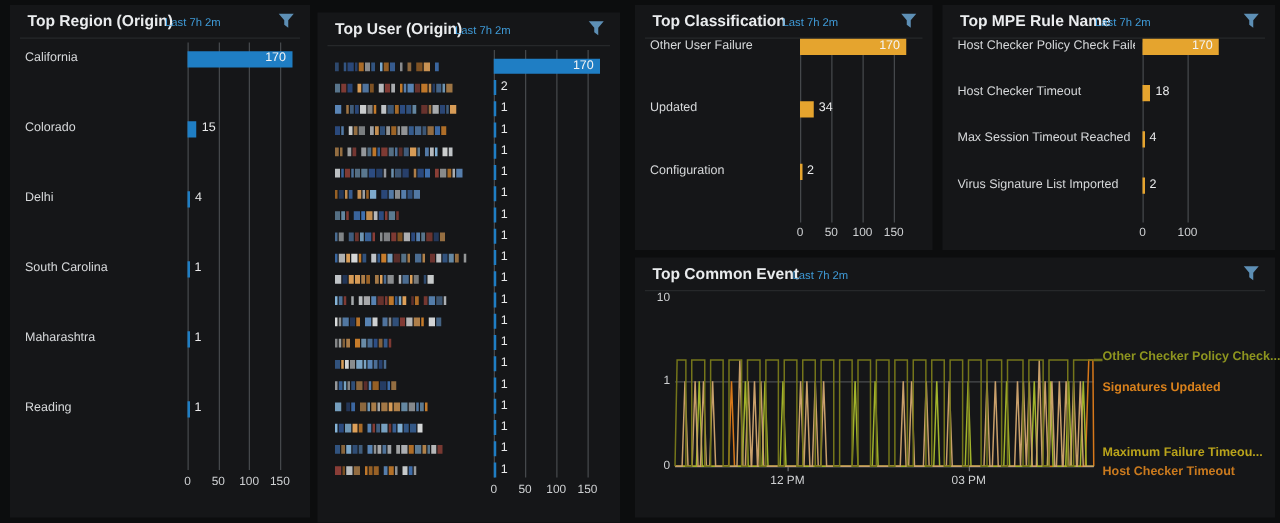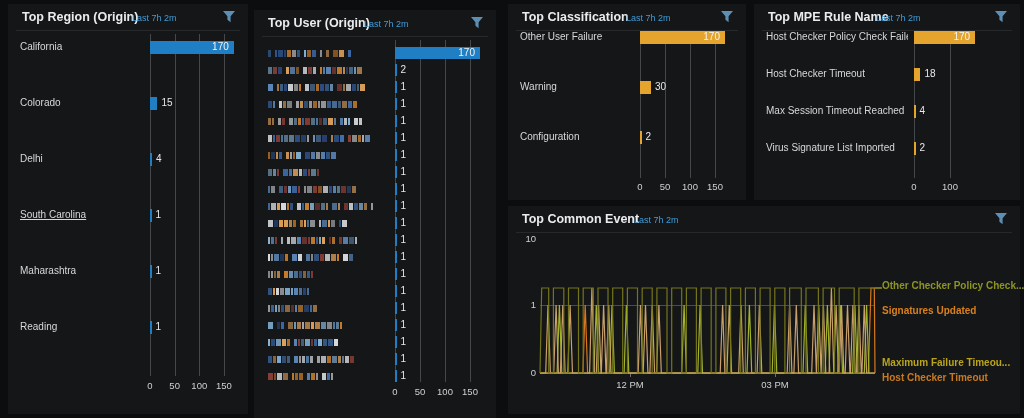--- a/index.html
+++ b/index.html
@@ -56,21 +56,21 @@
         <div class="tick" style="left: 200.95px; top: 376px;">150</div>
         <div class="cat" style="top: 37px; width: 124px;">California</div>
         <div class="bar" style="left: 142px; top: 36.5px; width: 83.81px; height: 13px; background: rgb(31, 126, 196);"></div>
         <div class="barval-in" style="left: 142px; top: 37px; width: 78.81px;">170</div>
         <div class="cat" style="top: 93px; width: 124px;">Colorado</div>
         <div class="bar" style="left: 142px; top: 92.5px; width: 7.395px; height: 13px; background: rgb(31, 126, 196);"></div>
         <div class="barval-out" style="left: 153.395px; top: 93px; text-align: right;">15</div>
         <div class="cat" style="top: 149px; width: 124px;">Delhi</div>
         <div class="bar" style="left: 142px; top: 148.5px; width: 1.972px; height: 13px; background: rgb(31, 126, 196);"></div>
         <div class="barval-out" style="left: 147.972px; top: 149px;">4</div>
-        <div class="cat" style="top: 205px; width: 124px; text-decoration: underline;">South Carolina</div>
+        <div class="cat" style="top: 205px; width: 124px;">South Carolina</div>
         <div class="bar" style="left: 142px; top: 204.5px; width: 1.5px; height: 13px; background: rgb(31, 126, 196);"></div>
         <div class="barval-out" style="left: 147.5px; top: 205px;">1</div>
         <div class="cat" style="top: 261px; width: 124px;">Maharashtra</div>
         <div class="bar" style="left: 142px; top: 260.5px; width: 1.5px; height: 13px; background: rgb(31, 126, 196);"></div>
         <div class="barval-out" style="left: 147.5px; top: 261px;">1</div>
         <div class="cat" style="top: 317px; width: 124px;">Reading</div>
         <div class="bar" style="left: 142px; top: 316.5px; width: 1.5px; height: 13px; background: rgb(31, 126, 196);"></div>
         <div class="barval-out" style="left: 147.5px; top: 317px;">1</div>
       </div>
   </section>
@@ -514,23 +514,23 @@
         <div class="tick" style="left: 117px; top: 177px;">0</div>
         <div class="grid-v" style="left: 157px; top: 30px; height: 144px;"></div>
         <div class="tick" style="left: 142px; top: 177px;">50</div>
         <div class="grid-v" style="left: 182px; top: 30px; height: 144px;"></div>
         <div class="tick" style="left: 167px; top: 177px;">100</div>
         <div class="grid-v" style="left: 207px; top: 30px; height: 144px;"></div>
         <div class="tick" style="left: 192px; top: 177px;">150</div>
         <div class="cat" style="top: 27px; width: 114px;">Other User Failure</div>
         <div class="bar" style="left: 132px; top: 26.5px; width: 85px; height: 13px; background: rgb(229, 164, 46);"></div>
         <div class="barval-in" style="left: 132px; top: 27px; width: 80px;">170</div>
-        <div class="cat" style="top: 77px; width: 114px;">Warning</div>
+        <div class="cat" style="top: 77px; width: 114px;">Updated</div>
         <div class="bar" style="left: 132px; top: 76.5px; width: 11px; height: 13px; background: rgb(229, 164, 46);"></div>
-        <div class="barval-out" style="left: 147px; top: 77px;">30</div>
+        <div class="barval-out" style="left: 147px; top: 77px;">34</div>
         <div class="cat" style="top: 127px; width: 114px;">Configuration</div>
         <div class="bar" style="left: 132px; top: 126.5px; width: 1.5px; height: 13px; background: rgb(229, 164, 46);"></div>
         <div class="barval-out" style="left: 137.5px; top: 127px;">2</div>
       </div>
   </section>
 
   <section class="panel" style="left:754px;top:4px;width:266px;height:196px">
     <div class="phead">
       <span class="ptitle">Top MPE Rule Name</span>
       <span class="psub" style="left:122px">Last 7h 2m</span>

